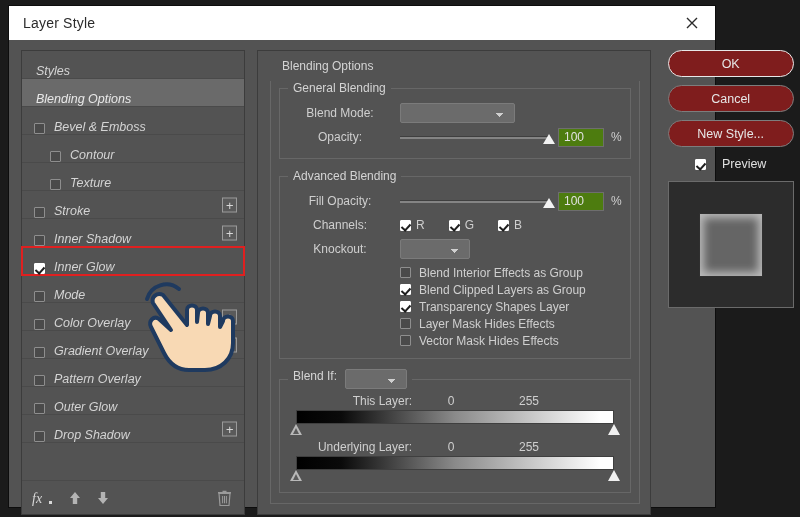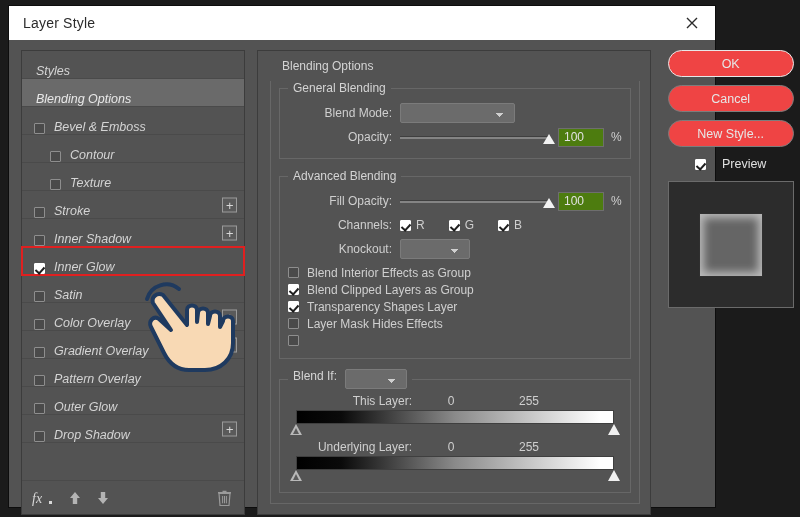--- a/index.html
+++ b/index.html
@@ -114,21 +114,21 @@
   #blending-options-inner {
     border: 1px solid #676767; border-top: none;
     padding: 0 8px 0 8px; margin: 0 0 0 2px;
   }
 
   .field-row { display: flex; align-items: center; height: 24px; }
   .field-label {
     color: #cfcfcf; font-size: 12px;
     text-align: right; flex: none;
   }
-  .lbl-w { width: 104px; margin-right: 8px; }
+  .lbl-w { width: 104px; margin-right: 8px; text-align: center; }
 
   select.ps {
     background: #6b6b6b; color: #e2e2e2;
     border: 1px solid #7b7b7b; border-radius: 2px;
     font-family: "Liberation Sans", sans-serif;
     font-size: 12px; height: 20px; padding: 8px 4px;
     -webkit-appearance: none; appearance: none;
     background-image:
       linear-gradient(45deg, transparent 50%, #cfcfcf 50%),
       linear-gradient(135deg, #cfcfcf 50%, transparent 50%);
@@ -169,21 +169,21 @@
   }
   .chan-cb::after {
     content: ""; position: absolute;
     left: 2px; top: 1px; width: 4px; height: 7px;
     border: solid #1f1f1f; border-width: 0 2px 2px 0;
     transform: rotate(42deg);
   }
   .chan-item { display: flex; align-items: center; margin-right: 24px; }
   .chan-item span { color: #cfcfcf; font-size: 12px; }
 
-  .adv-opt { display: flex; align-items: center; height: 17px; }
+  .adv-opt { display: flex; align-items: center; height: 17px; margin-left: 112px; }
   .adv-opt .cb2 {
     width: 11px; height: 11px; flex: none; margin-right: 8px;
     border: 1px solid #8e8e8e; background: #4a4a4a;
     border-radius: 1px; position: relative;
   }
   .adv-opt .cb2.on { background: #fff; border-color: #fff; }
   .adv-opt .cb2.on::after {
     content: ""; position: absolute;
     left: 2px; top: 1px; width: 4px; height: 7px;
     border: solid #1f1f1f; border-width: 0 2px 2px 0;
@@ -219,21 +219,21 @@
   .tri.left { left: -6px; }
   .tri.right { right: -6px; }
 
   
   #right-panel {
     width: 132px; flex: none; margin-left: 14px;
     display: flex; flex-direction: column; align-items: center;
   }
   .btn {
     width: 126px; height: 27px; margin-bottom: 8px;
-    background: #ef4444; color: #e6e6e6;
+    background: #7f1d1d; color: #e6e6e6;
     border: 1px solid #7d7d7d; border-radius: 14px;
     font-size: 12.5px; font-family: "Liberation Sans", sans-serif;
     display: flex; align-items: center; justify-content: center;
     cursor: pointer;
   }
   .btn.primary { border: 1px solid #e8e8e8; }
   #preview-row {
     display: flex; align-items: center; gap: 7px;
     margin: 2px 0 10px 0;
   }
@@ -302,21 +302,21 @@
             <div class="cb"></div>
             <span>Inner Shadow</span>
             <div class="fx-plus">+</div>
           </div>
           <div class="style-row highlighted">
             <div class="cb on"></div>
             <span>Inner Glow</span>
           </div>
           <div class="style-row">
             <div class="cb"></div>
-            <span>Satin</span>
+            <span>Mode</span>
           </div>
           <div class="style-row">
             <div class="cb"></div>
             <span>Color Overlay</span>
             <div class="fx-plus">+</div>
           </div>
           <div class="style-row">
             <div class="cb"></div>
             <span>Gradient Overlay</span>
             <div class="fx-plus">+</div>
@@ -435,20 +435,21 @@
               <div class="adv-opt">
                 <div class="cb2 on"></div>
                 <span>Transparency Shapes Layer</span>
               </div>
               <div class="adv-opt">
                 <div class="cb2"></div>
                 <span>Layer Mask Hides Effects</span>
               </div>
               <div class="adv-opt">
                 <div class="cb2"></div>
+                <span>Vector Mask Hides Effects</span>
               </div>
             </div>
         </fieldset>
 
         <fieldset style="padding-top:2px;">
           <legend style="display:flex;gap:8px;">
             <span>Blend If:</span>
             <select class="ps" id="blend-if-select"><option value="Gray">Gray</option><option value="Red">Red</option><option value="Green">Green</option><option value="Blue">Blue</option></select>
           </legend>
 

